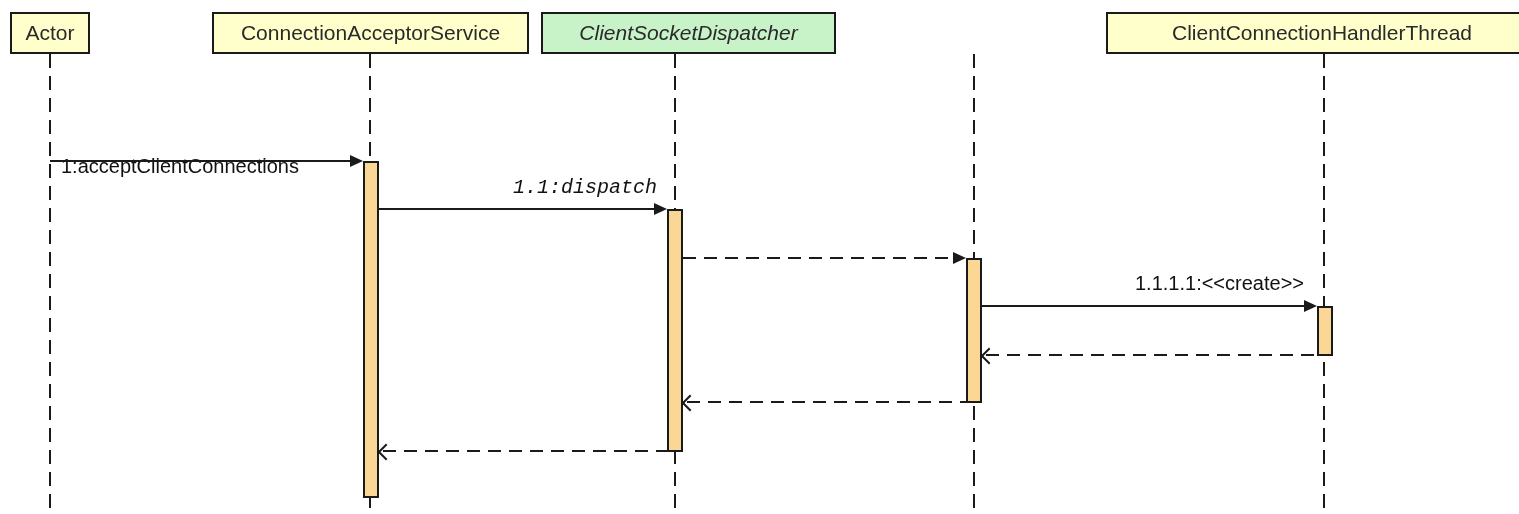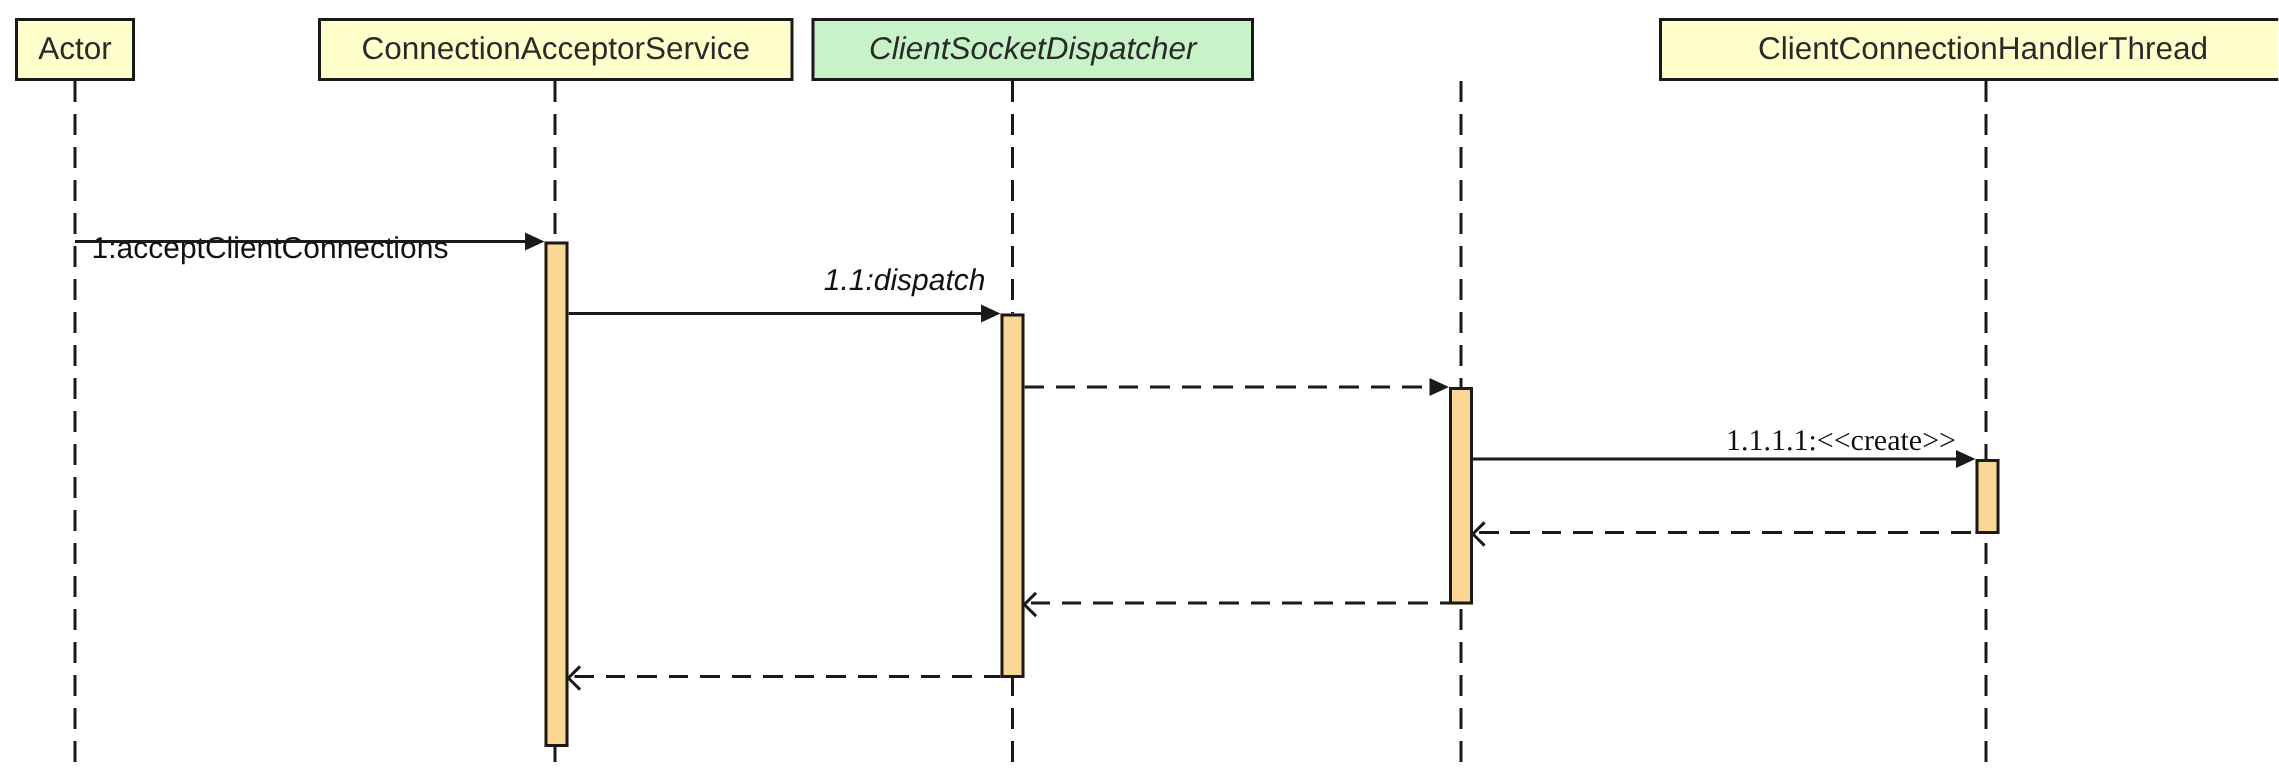--- a/index.html
+++ b/index.html
@@ -83,28 +83,28 @@
 
   <div class="activation" style="left:363px;top:161px;height:337px;"></div>
   <div class="activation" style="left:667px;top:209px;height:243px;"></div>
   <div class="activation" style="left:966px;top:258px;height:145px;"></div>
   <div class="activation" style="left:1317px;top:306px;height:50px;"></div>
 
   <div class="msg-label" style="left:61px;top:115px;margin-top:40px;">1:acceptClientConnections</div>
   <div class="msg-line-solid" style="left:50px;top:160px;width:301px;"></div>
   <div class="head-filled-right" style="left:350px;top:155px;"></div>
 
-  <div class="msg-label right italic" style="left:457px;top:176px;width:200px;">1.1:dispatch</div>
+  <div class="msg-label right italic" style="left:457px;top:176px;width:200px;font-family:Liberation Mono, monospace;">1.1:dispatch</div>
   <div class="msg-line-solid" style="left:379px;top:208px;width:276px;"></div>
   <div class="head-filled-right" style="left:654px;top:203px;"></div>
 
   <div class="msg-line-dashed" style="left:683px;top:257px;width:271px;"></div>
   <div class="head-filled-right" style="left:953px;top:252px;"></div>
 
-  <div class="msg-label right" style="left:1074px;top:283px;width:230px;font-family:Liberation Serif, serif;">1.1.1.1:&lt;&lt;create&gt;&gt;</div>
+  <div class="msg-label right" style="left:1074px;top:272px;width:230px;">1.1.1.1:&lt;&lt;create&gt;&gt;</div>
   <div class="msg-line-solid" style="left:982px;top:305px;width:323px;"></div>
   <div class="head-filled-right" style="left:1304px;top:300px;"></div>
 
   <div class="msg-line-dashed" style="left:986px;top:354px;width:331px;"></div>
   <div class="head-open-left" style="left:983px;top:350px;"></div>
 
   <div class="msg-line-dashed" style="left:687px;top:401px;width:279px;"></div>
   <div class="head-open-left" style="left:684px;top:397px;"></div>
 
   <div class="msg-line-dashed" style="left:383px;top:450px;width:284px;"></div>

